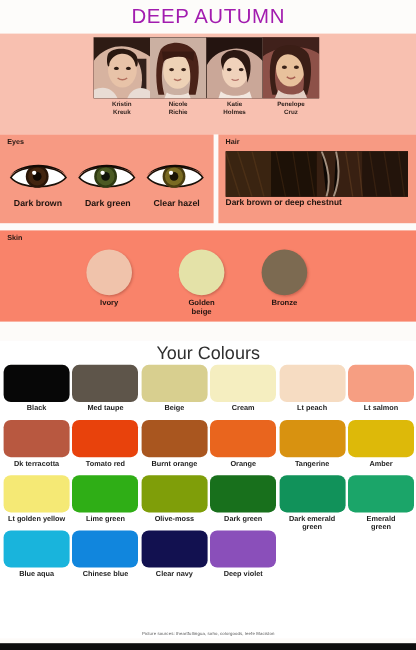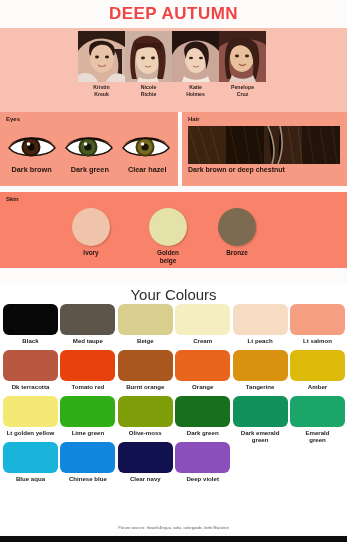--- a/index.html
+++ b/index.html
@@ -11,22 +11,22 @@
   }
   .page { position: relative; width: 347px; height: 542px; background: #fdfbf9; }
 
   
   .title-bar {
     position: absolute; left: 0; top: 0; width: 347px; height: 28px;
     background: #fdfcfa;
     display: flex; align-items: center; justify-content: center;
   }
   .title-text {
-    font-size: 17px; font-weight: 700; letter-spacing: 0.5px;
-    color: #ef4444;
+    font-size: 17px; font-weight: 400; letter-spacing: 0.5px;
+    color: #a21caf;
   }
 
   
   .celeb-band {
     position: absolute; left: 0; top: 28px; width: 347px; height: 84px;
     background: #f8c0b0;
   }
   .photo-strip {
     position: absolute; left: 78px; top: 3px; width: 188px; height: 51px;
     display: flex; overflow: hidden; background: #2b1a16;

